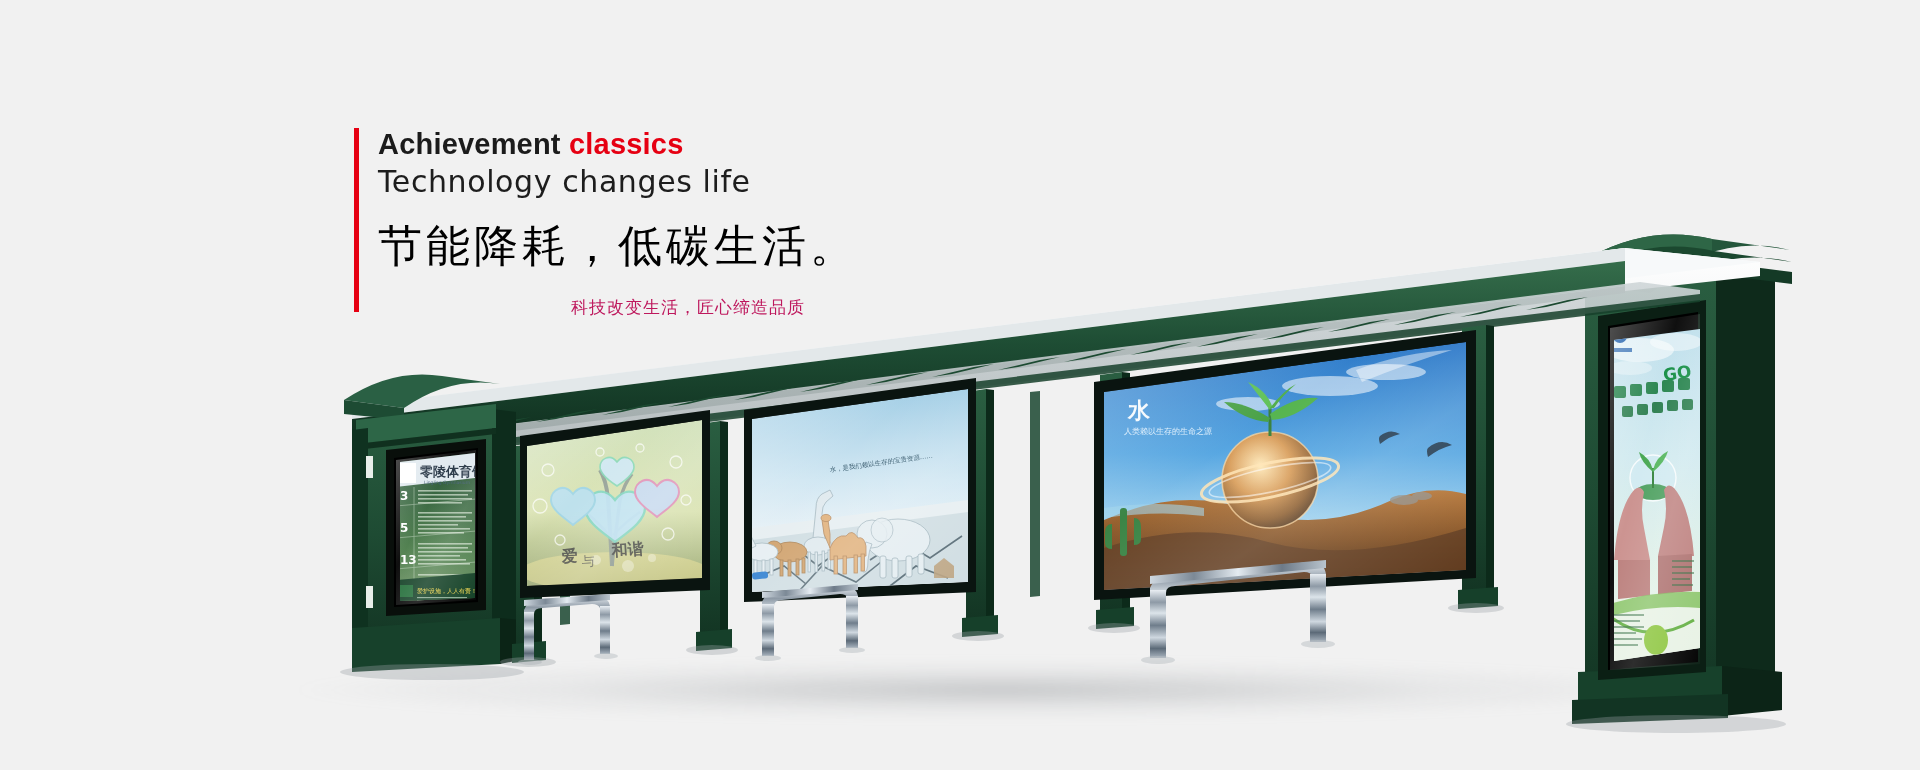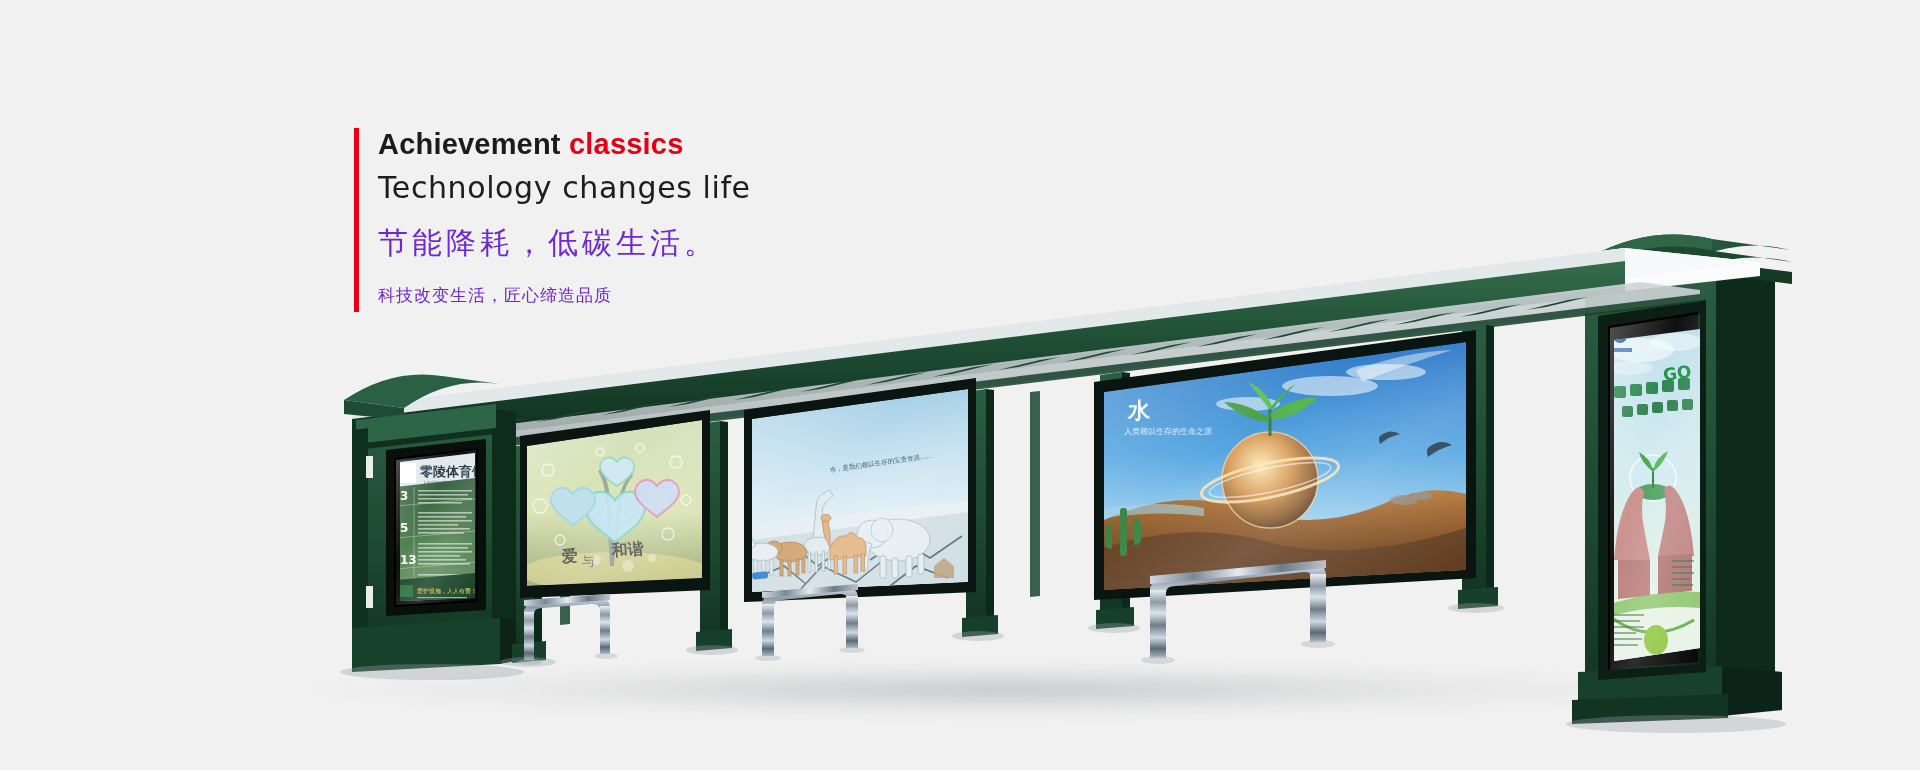--- a/index.html
+++ b/index.html
@@ -10,26 +10,26 @@
     font-family:"Liberation Sans","DejaVu Sans",sans-serif;
     overflow:hidden;position:relative;
   }
   #stage{position:absolute;inset:0;background:#f1f1f1;}
 
   
   #headline{position:absolute;left:378px;top:128px;width:620px;}
   #headline .rule{position:absolute;left:-24px;top:0;width:5px;height:184px;background:#e60012;}
   .h-en1{font-size:29px;font-weight:bold;color:#1b1b1b;letter-spacing:.2px;line-height:1.15;white-space:nowrap;}
   .h-en1 .accent{color:#e60012;}
-  .h-en2{font-size:30px;font-weight:400;color:#1d1d1d;letter-spacing:.6px;line-height:1.3;margin-top:7px;white-space:nowrap;
+  .h-en2{font-size:30px;font-weight:400;color:#1d1d1d;letter-spacing:.6px;line-height:1.3;margin-top:1px;white-space:nowrap;
          font-family:"DejaVu Sans","Liberation Sans",sans-serif;}
-  .h-cn{font-size:30px;color:#6d28d9;letter-spacing:4px;margin-top:16px;white-space:nowrap;
+  .h-cn{font-size:44px;color:#000000;letter-spacing:4px;margin-top:16px;white-space:nowrap;
         font-family:"DejaVu Sans","Liberation Sans",sans-serif;}
-  .h-sub{font-size:17px;color:#6d28d9;letter-spacing:1px;margin-top:20px;white-space:nowrap;
-         font-family:"DejaVu Sans","Liberation Sans",sans-serif;}
+  .h-sub{font-size:17px;color:#be185d;letter-spacing:1px;margin-top:20px;white-space:nowrap;
+         font-family:"DejaVu Sans","Liberation Sans",sans-serif;text-align:center;}
 
   
   #scene{position:absolute;left:0;top:0;width:1920px;height:770px;}
   #scene svg{display:block;}
 
   .shadow-blur{position:absolute;left:300px;top:660px;width:1400px;height:60px;
     background:radial-gradient(ellipse at 50% 50%, rgba(110,115,120,.30) 0%, rgba(150,155,160,.10) 45%, rgba(255,255,255,0) 72%);
     filter:blur(5px);pointer-events:none;}
 </style>
 </head>

